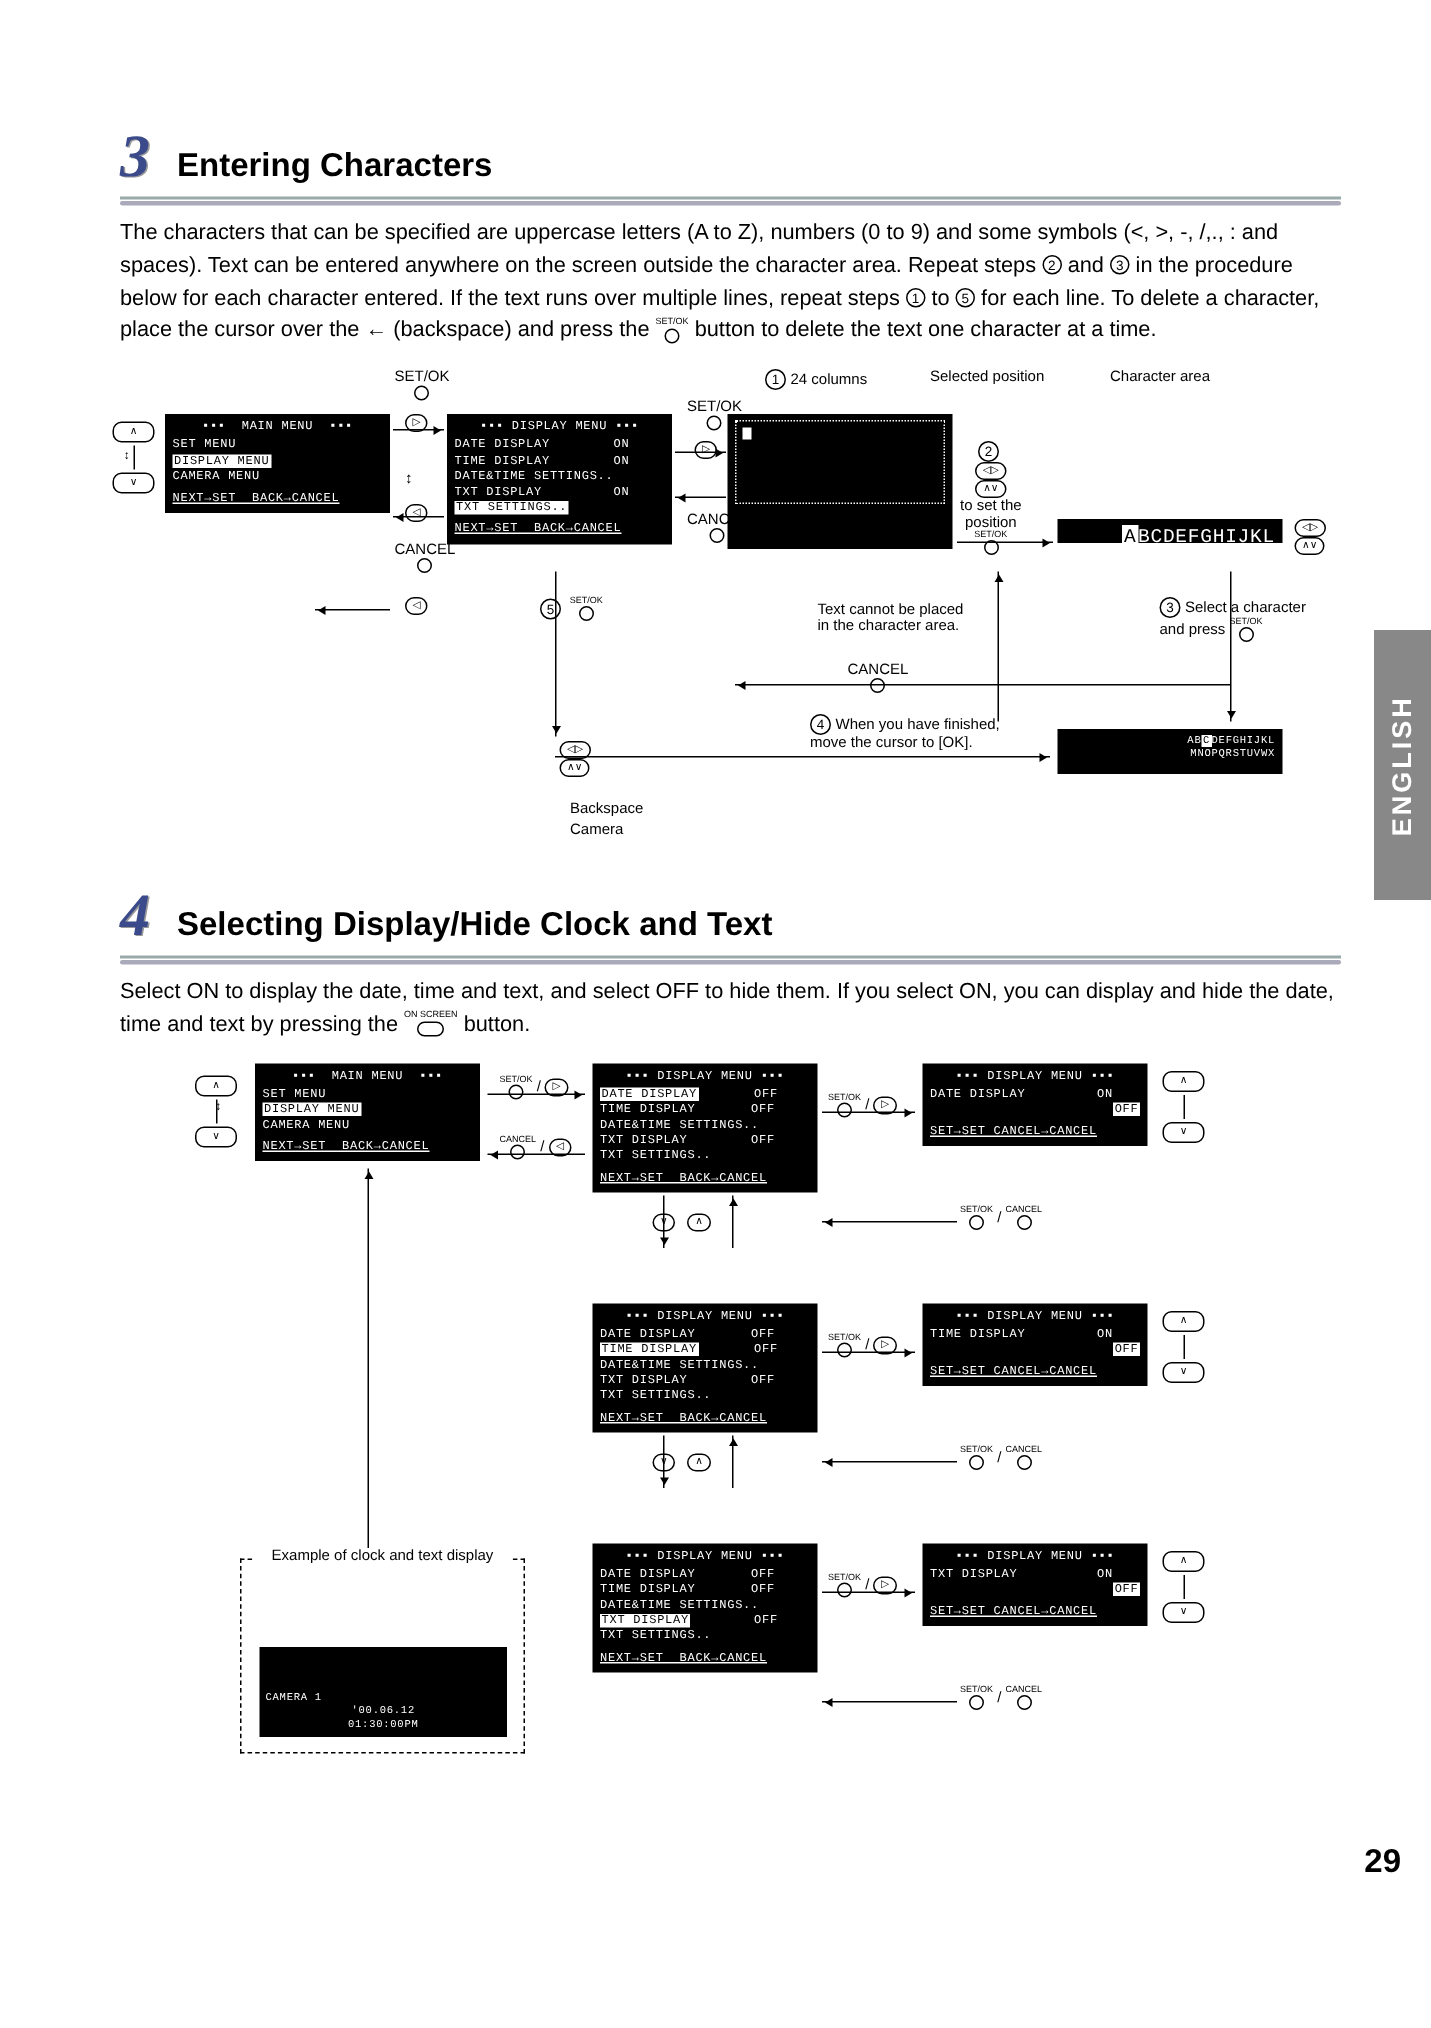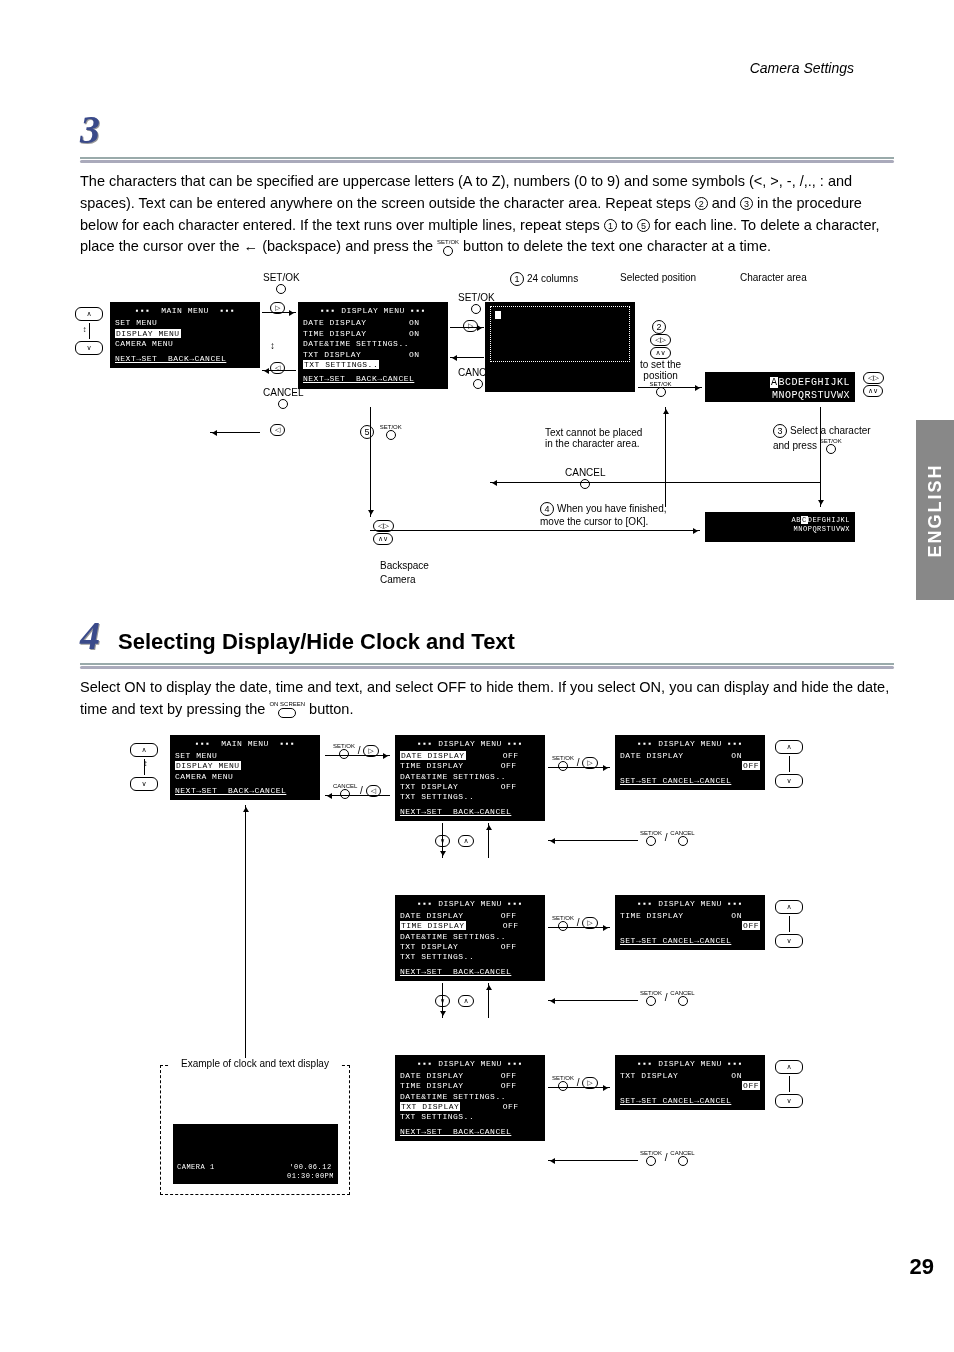--- a/index.html
+++ b/index.html
@@ -37,24 +37,24 @@
   .inline-btn { display:inline-block; vertical-align:middle; text-align:center; font-size:6px; line-height:1; }
   .inline-btn .o { display:block; border:1.5px solid #000; border-radius:50%; width:10px; height:10px; margin:1px auto 0; }
   .navkey { position:absolute; display:flex; flex-direction:column; align-items:center; gap:2px; }
   .navkey .key { border:1px solid #000; border-radius:6px; width:28px; height:14px; font-size:7px; text-align:center; line-height:12px; }
   .navkey .bar { width:1px; height:16px; background:#000; }
 </style>
 </head>
 <body>
 
 <div class="page">
-  <div class="header-right">Camera Settings</div>
 
   <div class="section-head">
     <span class="step-num">3</span>
+    <span class="section-title">Entering Characters</span>
   </div>
 
   <p class="body-text">
     <span>The characters that can be specified are uppercase letters (A to Z), numbers (0 to 9) and some symbols (&lt;, &gt;, -, /,., : and spaces). Text can be entered anywhere on the screen outside the character area. Repeat steps </span>
     <span class="inline-circ">2</span>
     <span> and </span>
     <span class="inline-circ">3</span>
     <span> in the procedure below for each character entered. If the text runs over multiple lines, repeat steps </span>
     <span class="inline-circ">1</span>
     <span> to </span>
@@ -99,21 +99,21 @@
       <div style="border:1px dotted #fff; height:56px; position:relative;">
         <div style="position:absolute; left:4px; top:4px; width:6px; height:8px; background:#fff;"></div>
       </div>
     </div>
     <div class="lbl" style="left:475px; top:75px;">11 lines</div>
     <div class="lbl" style="left:420px; top:92px;">Cursor</div>
 
     <div class="lbl" style="left:560px; top:48px; white-space:pre; text-align:center;"><span class="circ">2</span><br><span class="btn-ico">◁▷</span><br><span class="btn-ico">∧∨</span><br><span>to set the
 position</span><br><span class="btn-stack"><span>SET/OK</span><span class="o"></span></span></div>
 
-    <div class="screen" style="left:625px; top:100px; width:150px; height:30px; font-size:10px;">
+    <div class="screen" style="left:625px; top:100px; width:150px; height:16px; font-size:13px;">
       <div style="text-align:right;"><span class="inv">A</span>BCDEFGHIJKL</div>
       <div style="text-align:right;">MNOPQRSTUVWX</div>
     </div>
     <div class="lbl" style="left:783px; top:100px;"><span class="btn-ico">◁▷</span><br><span class="btn-ico">∧∨</span></div>
     <div class="lbl" style="left:693px; top:152px;"><span class="circ">3</span><span style="white-space:pre;">Select a character
 and press</span> <span class="btn-stack"><span>SET/OK</span><span class="o"></span></span></div>
 
     <div class="lbl" style="left:465px; top:155px; white-space:pre;">Text cannot be placed
 in the character area.</div>
     <div class="lbl" style="left:485px; top:195px; text-align:center;"><span>CANCEL</span><br><span class="btn-stack"><span class="o"></span></span></div>
@@ -272,21 +272,21 @@
       </div>
     <div class="lbl" style="left:560px; top:415px;"><span class="btn-stack"><span>SET/OK</span><span class="o"></span></span> / <span class="btn-stack"><span>CANCEL</span><span class="o"></span></span></div>
     <div class="arrow left" style="left:468px; top:425px; width:90px;"></div>
 
     <div class="varrow" style="left:165px; top:70px; height:260px; border-left:1px solid #000;"></div>
     <div class="varrow up" style="left:165px; top:70px; height:0;"></div>
 
     <div class="dashbox" style="left:80px; top:330px; width:190px; height:130px;">
       <div style="position:absolute; top:-8px; left:8px; right:8px; background:#fff; font-size:10px; text-align:center; padding:0 2px;">Example of clock and text display</div>
       <div class="screen" style="position:absolute; left:12px; bottom:10px; width:165px; height:60px;">
-        <div style="position:absolute; bottom:2px; left:4px; right:4px; display:flex; justify-content:space-between; font-size:7px;">
+        <div style="position:absolute; bottom:2px; left:4px; right:4px; display:flex; justify-content:space-between; font-size:7px;flex-direction:column;">
           <span>CAMERA 1</span>
           <span style="text-align:center;"><span>'00.06.12</span><br><span>01:30:00PM</span></span>
         </div>
       </div>
     </div>
   </div>
 
 </div>
 
 <div class="side-tab">

